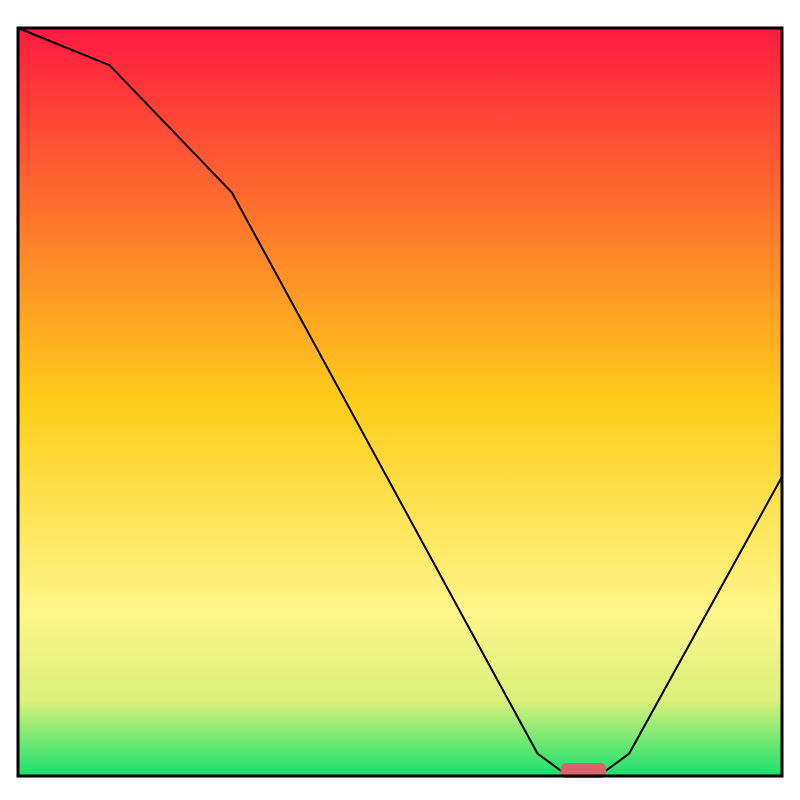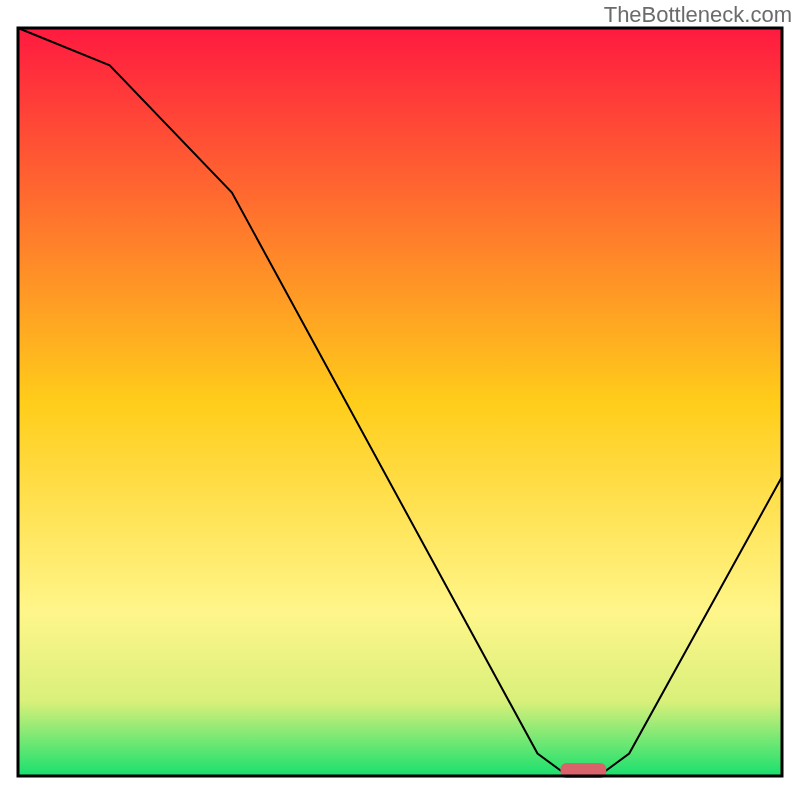--- a/index.html
+++ b/index.html
@@ -27,21 +27,20 @@
   svg {
     position: absolute;
     top: 0;
     left: 0;
   }
 </style>
 </head>
 <body>
 
 <div class="container">
-  <div class="watermark">TheBottleneck.com</div>
 
   <svg id="chart-svg" width="800" height="800" viewBox="0 0 800 800">
     <defs>
       <linearGradient id="bg-grad" x1="0" y1="0" x2="0" y2="1">
           <stop offset="0.0%" stop-color="#ff1a40"></stop>
           <stop offset="50.0%" stop-color="#ffcd1a"></stop>
           <stop offset="78.0%" stop-color="#fff68a"></stop>
           <stop offset="90.0%" stop-color="#d9f07a"></stop>
           <stop offset="100.0%" stop-color="#18e06e"></stop>
         </linearGradient>

